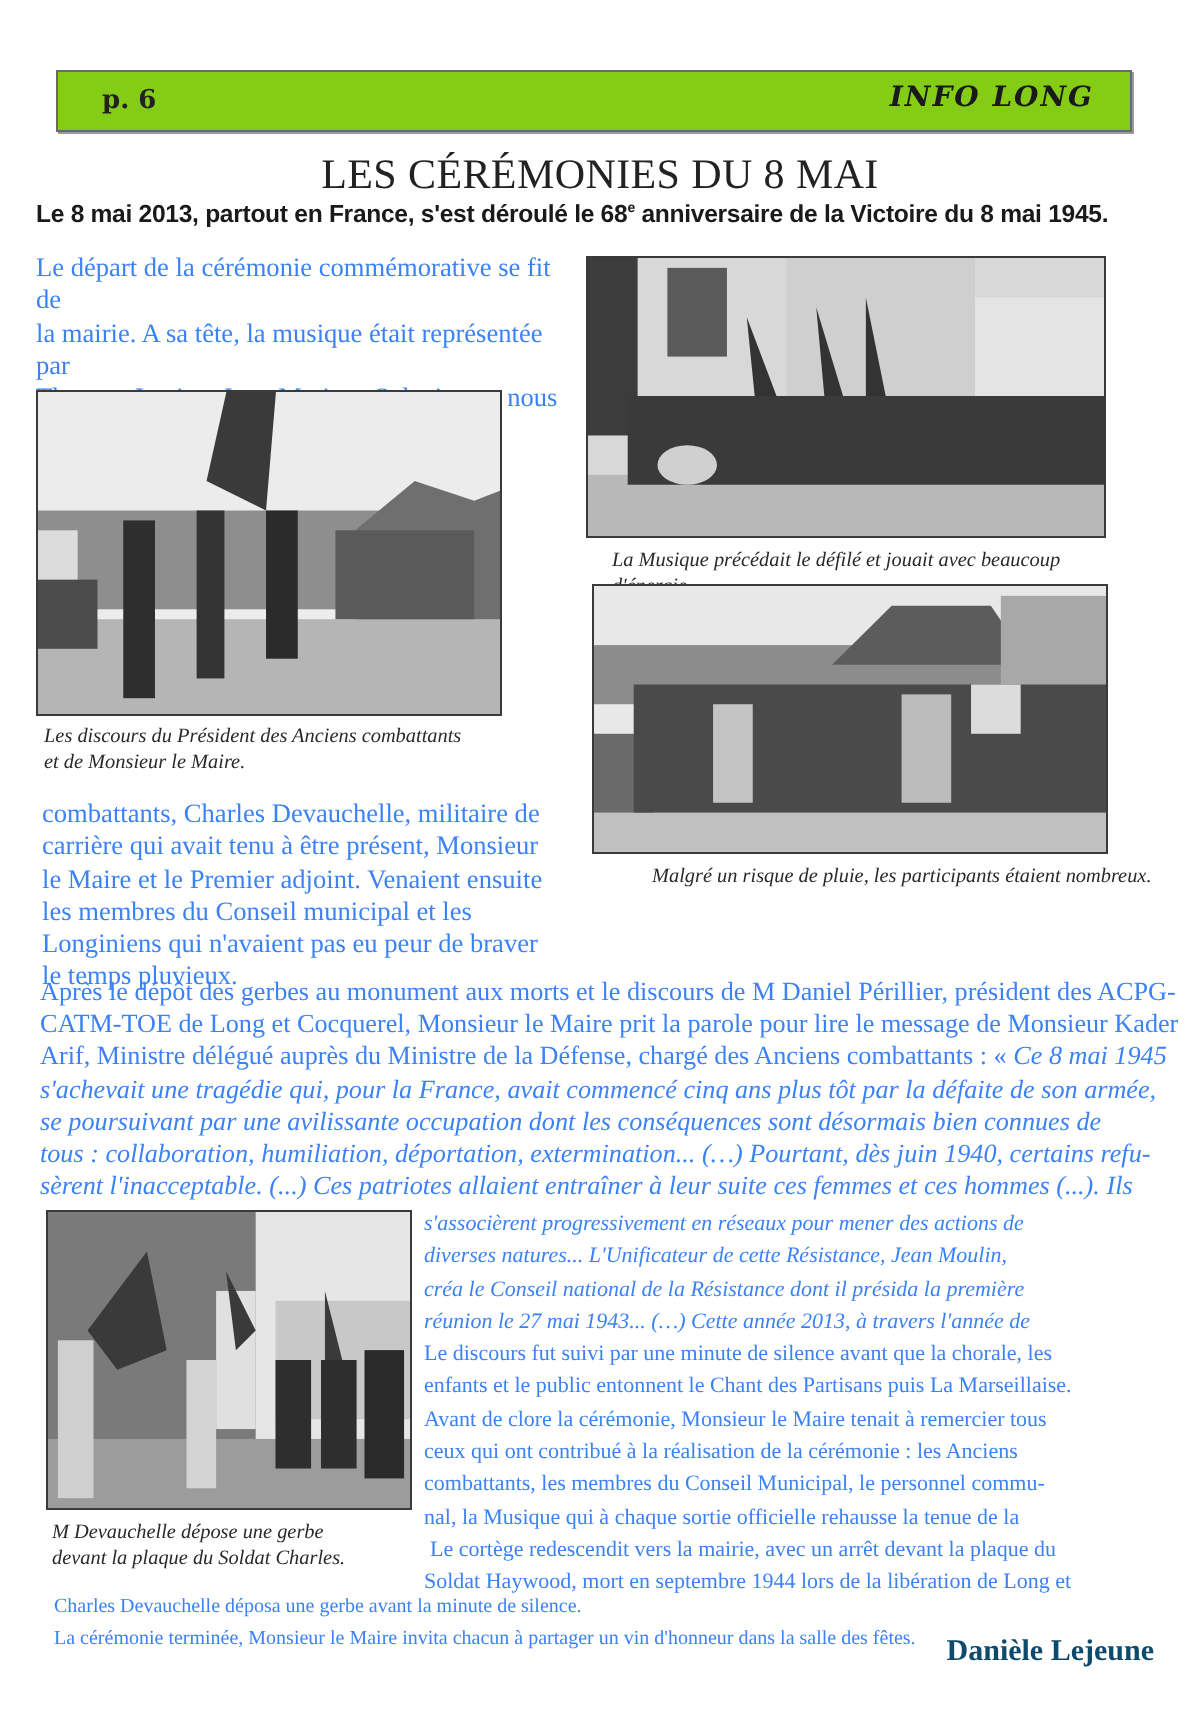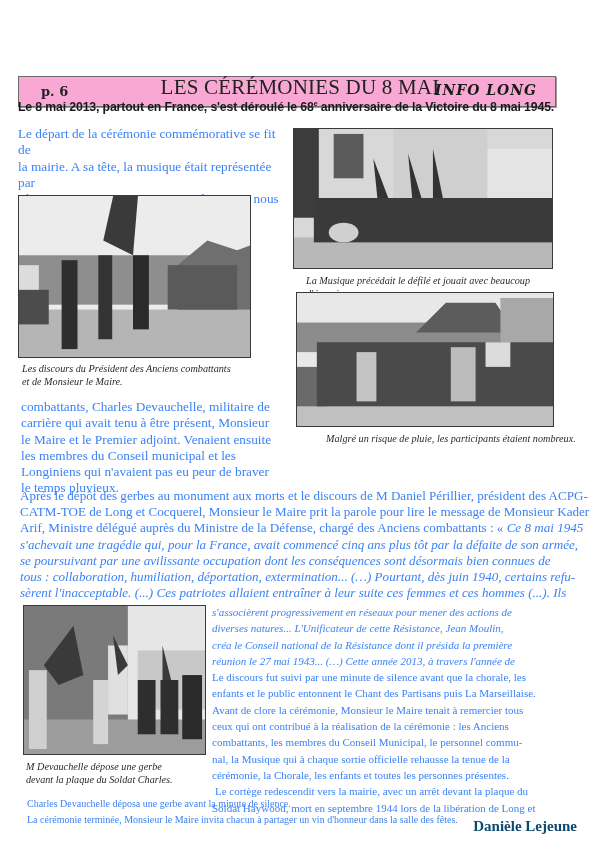--- a/index.html
+++ b/index.html
@@ -1,21 +1,21 @@
 <!DOCTYPE html>
 <html><head>
 <meta charset="utf-8">
 <style>
   html, body { margin: 0; padding: 0; background: #ffffff; }
   body { width: 600px; height: 860px; position: relative; overflow: hidden;
          font-family: "Liberation Serif", "DejaVu Serif", serif; color: #1c1c1c; }
 
-  .header-bar { position: absolute; left: 18px; top: 35px; width: 538px; height: 31px;
-                background: #f9a8d4; border: 1px solid #6a6a6a; box-sizing: border-box;
-                box-shadow: 1px 1px 0 #9a9a9a; margin-top: 41px; }
+  .header-bar { position: absolute; left: 28px; top: 35px; width: 538px; height: 31px;
+                background: #84cc16; border: 1px solid #6a6a6a; box-sizing: border-box;
+                box-shadow: 1px 1px 0 #9a9a9a; }
   .page-num { position: absolute; left: 22px; top: 7px; font-family: "DejaVu Serif", serif;
               font-weight: bold; font-size: 13px; color: #222; }
   .pub-name { position: absolute; right: 18px; top: 5px; font-family: "DejaVu Serif", serif;
               font-weight: bold; font-style: italic; font-size: 14px; letter-spacing: 1px; color: #1a1a1a; }
 
   .title { position: absolute; left: 0; width: 600px; top: 75px; text-align: center;
            font-family: "Liberation Serif", serif; font-size: 21px; font-weight: normal; color: #222;
            letter-spacing: 0.2px; }
   .subtitle { position: absolute; left: 18px; top: 100px; width: 570px;
               font-family: "Liberation Sans", sans-serif; font-weight: bold; font-size: 12.3px;
@@ -153,21 +153,20 @@
   <p class="it">s'associèrent progressivement en réseaux pour mener des actions de</p>
   <p class="it">diverses natures... L'Unificateur de cette Résistance, Jean Moulin,</p>
   <p class="it">créa le Conseil national de la Résistance dont il présida la première</p>
   <p class="it">réunion le 27 mai 1943... (…) Cette année 2013, à travers l'année de</p>
   <p>Le discours fut suivi par une minute de silence avant que la chorale, les</p>
   <p>enfants et le public entonnent le Chant des Partisans puis La Marseillaise.</p>
   <p>Avant de clore la cérémonie, Monsieur le Maire tenait à remercier tous</p>
   <p>ceux qui ont contribué à la réalisation de la cérémonie : les Anciens</p>
   <p>combattants, les membres du Conseil Municipal, le personnel commu-</p>
   <p>nal, la Musique qui à chaque sortie officielle rehausse la tenue de la</p>
-  <p>cérémonie, la Chorale, les enfants et toutes les personnes présentes.</p>
   <p style="padding-left:3px;">Le cortège redescendit vers la mairie, avec un arrêt devant la plaque du</p>
   <p>Soldat Haywood, mort en septembre 1944 lors de la libération de Long et</p>
 </div>
 
 <div class="txt" style="left:27px; top:796px; width:570px; white-space:nowrap; font-size:10px;">
   <p>Charles Devauchelle déposa une gerbe avant la minute de silence.</p>
   <p>La cérémonie terminée, Monsieur le Maire invita chacun à partager un vin d'honneur dans la salle des fêtes.</p>
 </div>
 
 <div class="signature">Danièle Lejeune</div>

